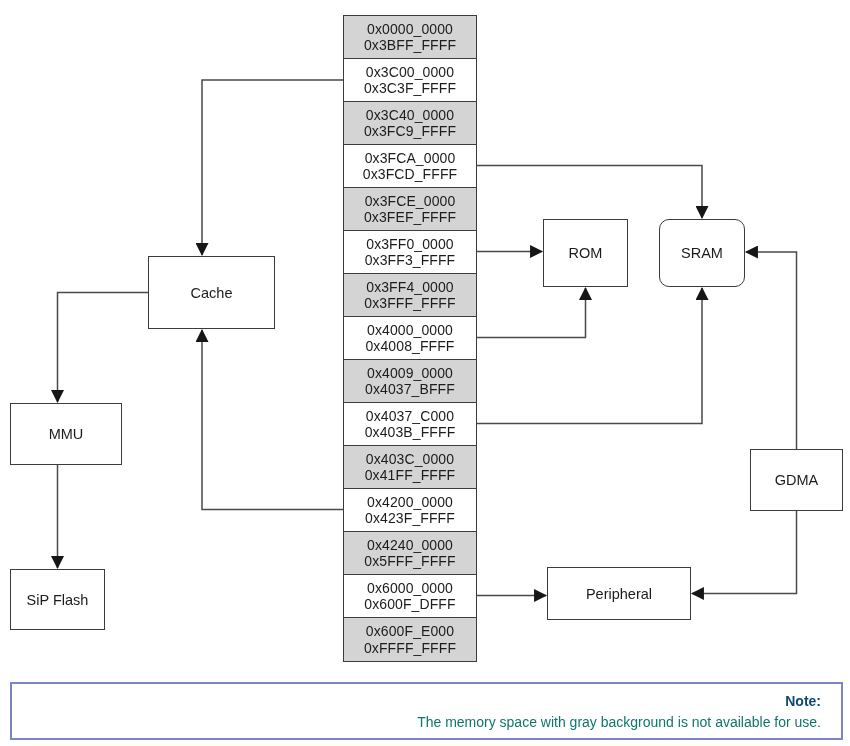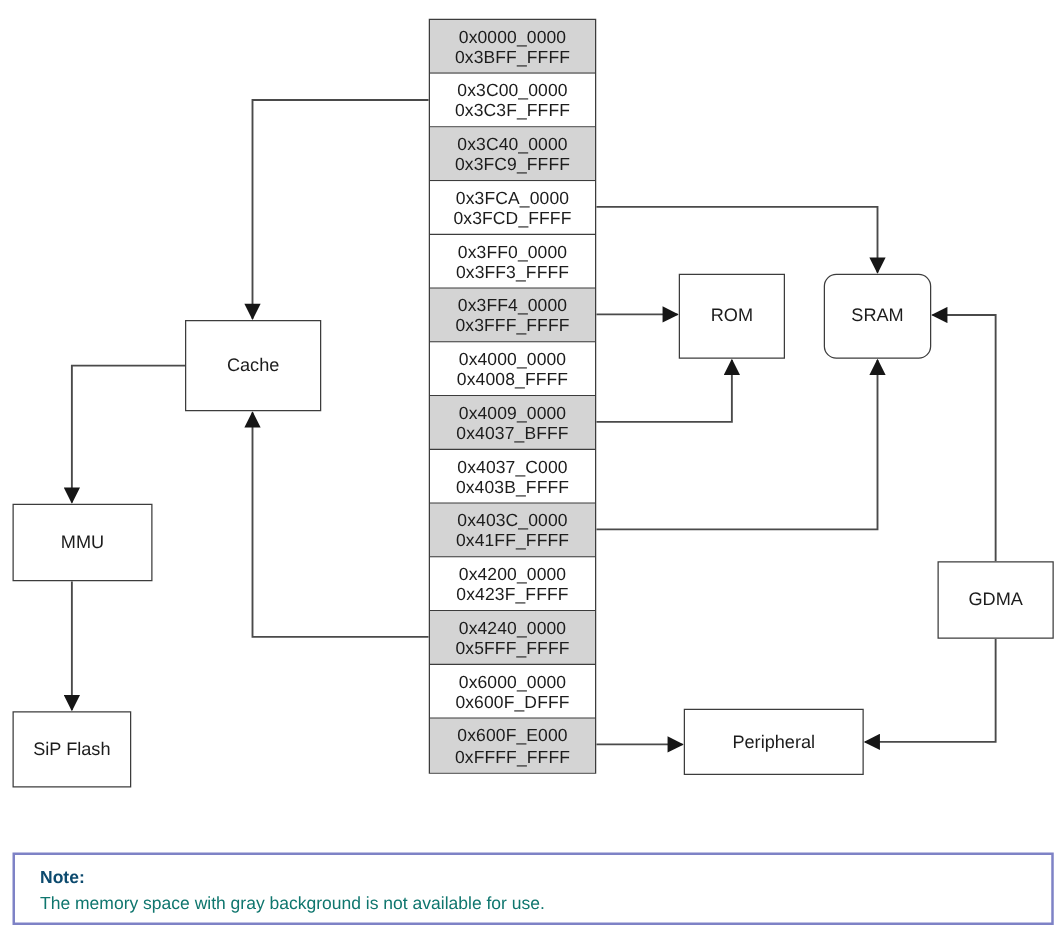--- a/index.html
+++ b/index.html
@@ -14,20 +14,21 @@
   body{
     background:#ffffff;
     font-family:"Liberation Sans",sans-serif;
     color:var(--text);
   }
   .canvas{
     position:relative;
     width:850px;height:746px;
     background:#ffffff;
     overflow:hidden;
+    text-align:right;
   }
   .connector-layer{
     position:absolute;left:0;top:0;width:850px;height:746px;
     pointer-events:none;
   }
   .connector-layer polyline{
     fill:none;
     stroke:var(--diagram-line);
     stroke-width:1.5;
   }
@@ -52,21 +53,21 @@
   .mrow.unavailable{background:var(--unavailable-row-bg);}
   
   .block{
     position:absolute;
     border:1px solid #3c3c3c;
     background:#ffffff;
     display:flex;align-items:center;justify-content:center;
     font-size:14.5px;
     color:var(--text);
   }
-  .block.cache{left:148px;top:256px;width:109px;height:73px;}
+  .block.cache{left:148px;top:256px;width:127px;height:73px;}
   .block.mmu{left:10px;top:403px;width:112px;height:62px;}
   .block.sip{left:10px;top:569px;width:95px;height:61px;}
   .block.rom{left:543px;top:219px;width:85px;height:68px;}
   .block.sram{left:659px;top:219px;width:86px;height:68px;border-radius:10px;}
   .block.gdma{left:750px;top:449px;width:93px;height:62px;}
   .block.peripheral{left:547px;top:567px;width:144px;height:53px;}
   
   .note{
     position:absolute;left:10px;top:682px;width:833px;height:58px;
     border:2px solid var(--note-border);
@@ -110,20 +111,24 @@
       <div>0x3C00_0000</div>
       <div>0x3C3F_FFFF</div>
     </div>
     <div class="mrow unavailable">
       <div>0x3C40_0000</div>
       <div>0x3FC9_FFFF</div>
     </div>
     <div class="mrow">
       <div>0x3FCA_0000</div>
       <div>0x3FCD_FFFF</div>
+    </div>
+    <div class="mrow unavailable">
+      <div>0x3FCE_0000</div>
+      <div>0x3FEF_FFFF</div>
     </div>
     <div class="mrow">
       <div>0x3FF0_0000</div>
       <div>0x3FF3_FFFF</div>
     </div>
     <div class="mrow unavailable">
       <div>0x3FF4_0000</div>
       <div>0x3FFF_FFFF</div>
     </div>
     <div class="mrow">

